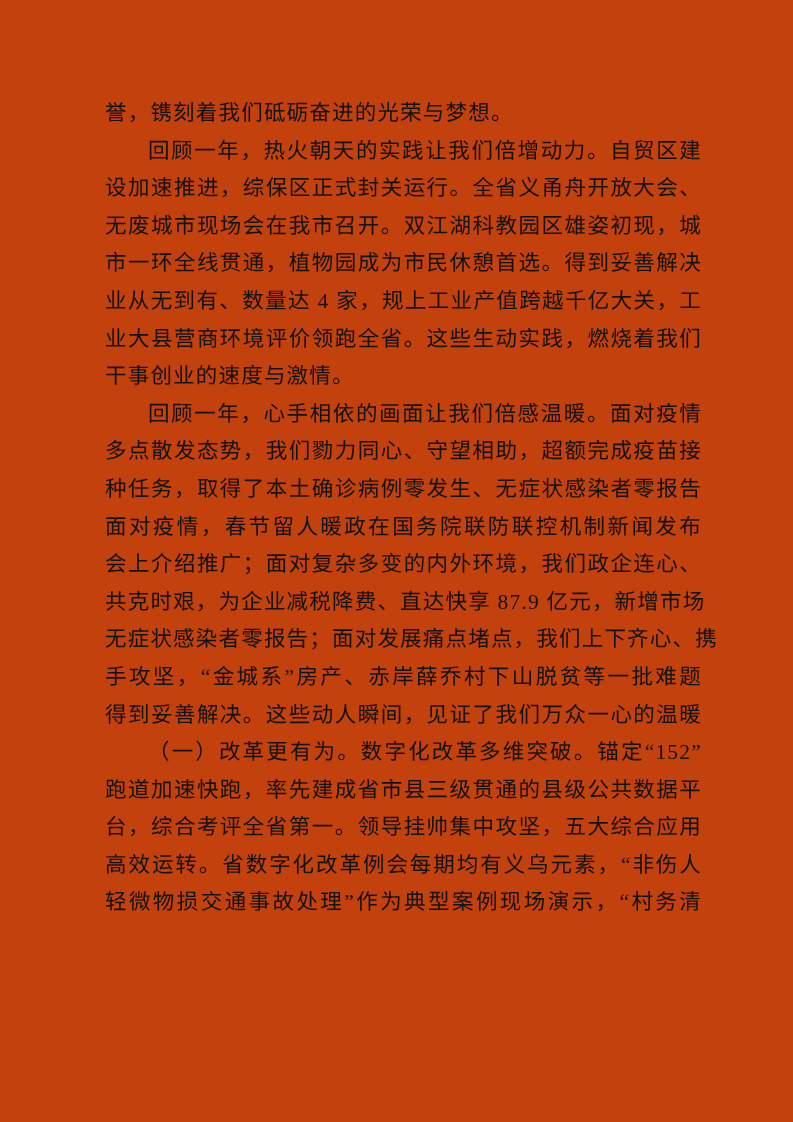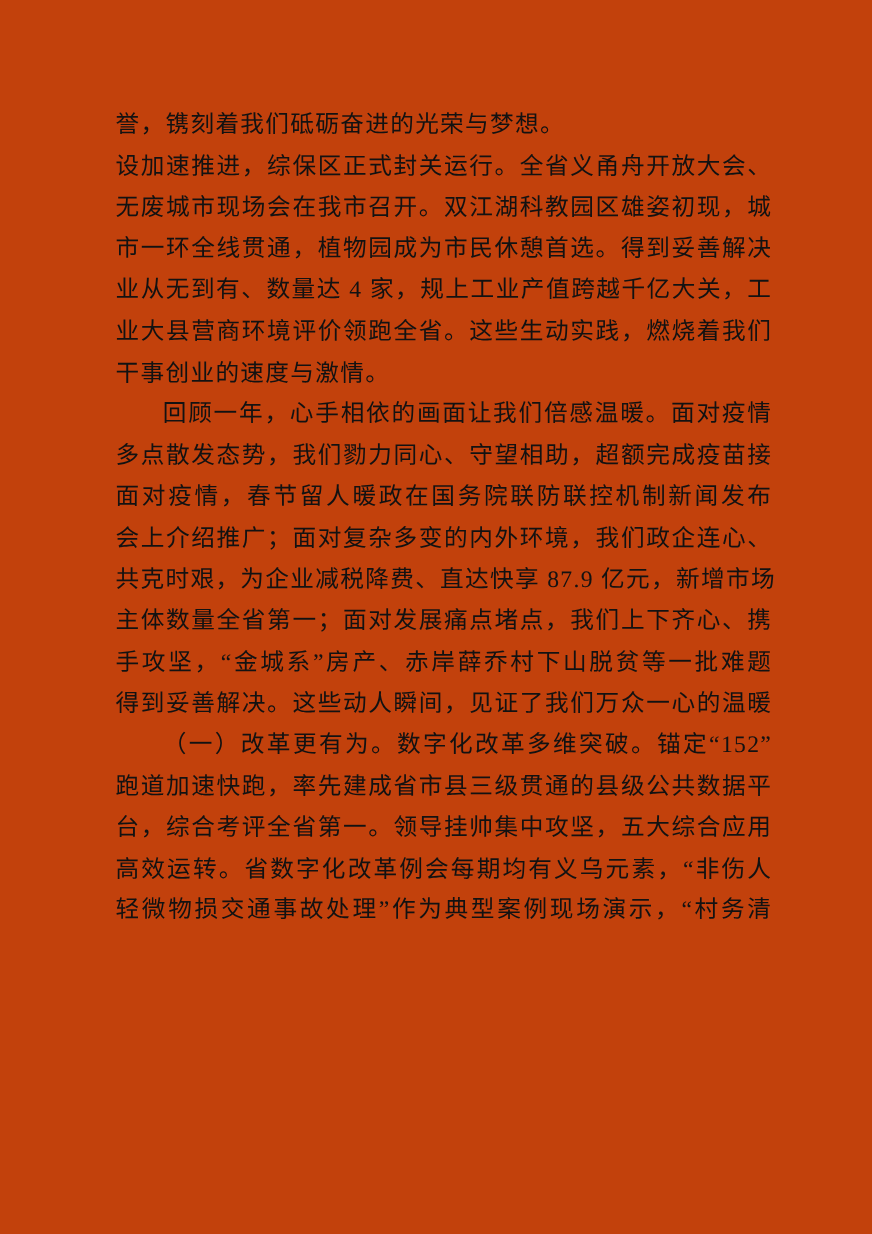--- a/index.html
+++ b/index.html
@@ -39,32 +39,34 @@
   .line.indent {
     text-indent: 43px;
   }
 </style>
 </head>
 <body>
 
 <div class="page">
   <div class="text-block">
       <div class="line">誉，镌刻着我们砥砺奋进的光荣与梦想。</div>
+      <div class="line indent fill">回顾一年，热火朝天的实践让我们倍增动力。自贸区建</div>
       <div class="line fill">设加速推进，综保区正式封关运行。全省义甬舟开放大会、</div>
       <div class="line fill">无废城市现场会在我市召开。双江湖科教园区雄姿初现，城</div>
       <div class="line fill">市一环全线贯通，植物园成为市民休憩首选。得到妥善解决</div>
       <div class="line fill">业从无到有、数量达 4 家，规上工业产值跨越千亿大关，工</div>
       <div class="line fill">业大县营商环境评价领跑全省。这些生动实践，燃烧着我们</div>
       <div class="line">干事创业的速度与激情。</div>
       <div class="line indent fill">回顾一年，心手相依的画面让我们倍感温暖。面对疫情</div>
       <div class="line fill">多点散发态势，我们勠力同心、守望相助，超额完成疫苗接</div>
+      <div class="line fill">种任务，取得了本土确诊病例零发生、无症状感染者零报告</div>
       <div class="line fill">面对疫情，春节留人暖政在国务院联防联控机制新闻发布</div>
       <div class="line fill">会上介绍推广；面对复杂多变的内外环境，我们政企连心、</div>
       <div class="line fill">共克时艰，为企业减税降费、直达快享 87.9 亿元，新增市场</div>
-      <div class="line fill">主体数量全省第一；面对发展痛点堵点，我们上下齐心、携</div>
+      <div class="line fill">无症状感染者零报告；面对发展痛点堵点，我们上下齐心、携</div>
       <div class="line fill">手攻坚，“金城系”房产、赤岸薛乔村下山脱贫等一批难题</div>
       <div class="line fill">得到妥善解决。这些动人瞬间，见证了我们万众一心的温暖</div>
       <div class="line indent fill">（一）改革更有为。数字化改革多维突破。锚定“152”</div>
       <div class="line fill">跑道加速快跑，率先建成省市县三级贯通的县级公共数据平</div>
       <div class="line fill">台，综合考评全省第一。领导挂帅集中攻坚，五大综合应用</div>
       <div class="line fill">高效运转。省数字化改革例会每期均有义乌元素，“非伤人</div>
       <div class="line fill">轻微物损交通事故处理”作为典型案例现场演示，“村务清</div>
     </div>
 </div>
 

